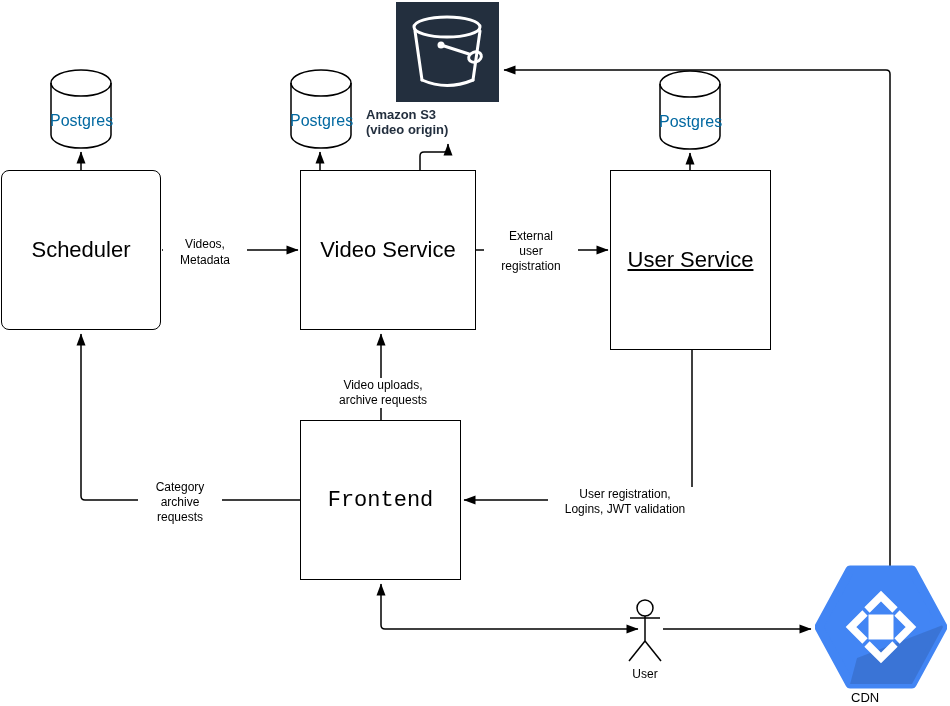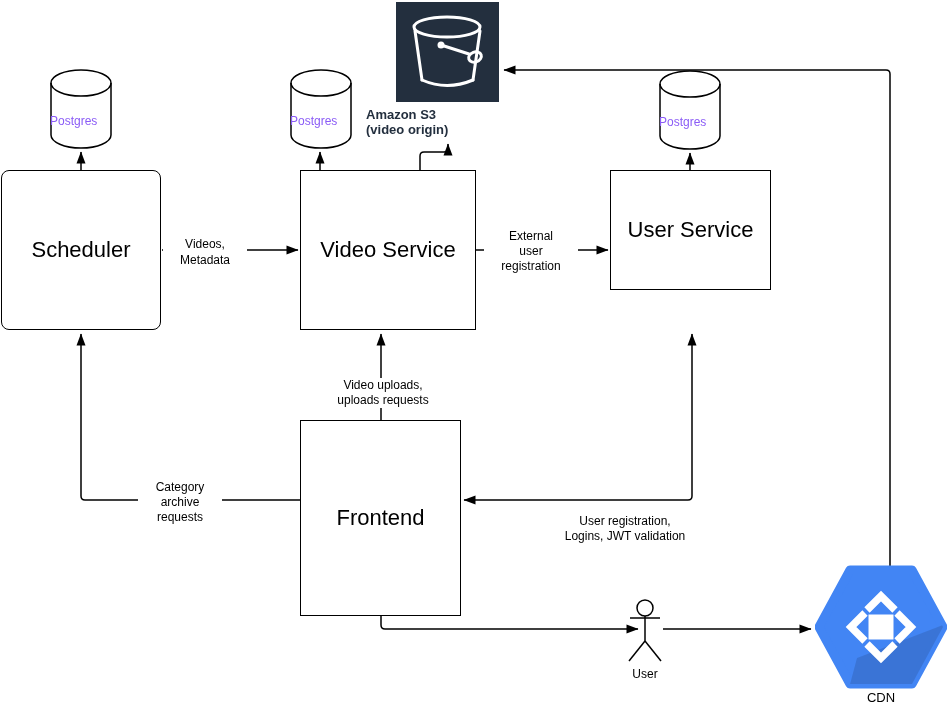--- a/index.html
+++ b/index.html
@@ -11,38 +11,38 @@
   .abs { position:absolute; }
   
   .node-box {
     position:absolute; background:#fff; border:1.5px solid var(--line);
     display:flex; align-items:center; justify-content:center;
     font-size:22px; color:#000; box-sizing:border-box; text-align:center;
   }
   
   .cyl { position:absolute; }
   .cyl .cyl-label {
-    position:absolute; left:0; right:0; top:45px; text-align:left;
-    font-size:12px; line-height:14px; color:#8b5cf6;
+    position:absolute; left:0; right:0; top:45px; text-align:center;
+    font-size:16px; line-height:14px; color:#0369a1;
   }
   
   .edge-label {
     position:absolute; background:#fff; text-align:center;
     font-size:12px; line-height:15px; color:#000; padding:0 2px;
   }
   .edge-label.lh16 { line-height:16px; }
   
   .s3-box { position:absolute; left:396px; top:2px; width:103px; height:100px;
             background:var(--s3_background); }
   .s3-label {
     position:absolute; left:366px; top:107px; width:164px; text-align:left;
     font-weight:bold; font-size:13px; line-height:15px; color:var(--s3_label);
   }
   
-  .icon-label { position:absolute; text-align:center; font-size:13px; color:#000; }
+  .icon-label { position:absolute; font-size:13px; color:#000; }
   .user-label { position:absolute; text-align:center; font-size:12px; color:#000; }
   svg { display:block; }
   #edges { position:absolute; left:0; top:0; }
 </style>
 </head>
 <body>
 
 <svg id="edges" width="950" height="706" viewBox="0 0 950 706">
   <defs>
     <marker id="arw" viewBox="0 0 13 10" refX="12" refY="5" markerWidth="13" markerHeight="10" markerUnits="userSpaceOnUse" orient="auto-start-reverse">
@@ -64,24 +64,24 @@
     <path d="M 890,570 V 74 Q 890,70 886,70 H 504" marker-end="url(#arw)"></path>
   </g>
 </svg>
 
 <div class="node-box" style="left:1px; top:170px; width:160px; height:160px;border-radius:8px;">
   <span>Scheduler</span>
 </div>
 <div class="node-box" style="left:300px; top:170px; width:176px; height:160px;align-items:center;">
   <span>Video Service</span>
 </div>
-<div class="node-box" style="left:610px; top:170px; width:161px; height:120px;">
+<div class="node-box" style="left:610px; top:170px; width:161px; height:180px;text-decoration:underline;">
   <span>User Service</span>
 </div>
-<div class="node-box" style="left:300px; top:420px; width:161px; height:196px;">
+<div class="node-box" style="left:300px; top:420px; width:161px; height:160px;font-family:Liberation Mono, monospace;">
   <span>Frontend</span>
 </div>
 
 <div class="cyl" style="left:50px; top:69px; width:62px; height:80px;">
   <svg width="62" height="80" viewBox="0 0 62 80">
     <path d="M 1,14 A 30,13 0 0 1 61,14 L 61,66 A 30,13 0 0 1 1,66 Z" style="fill:#fff; stroke:var(--line); stroke-width:1.5;"></path>
     <path d="M 1,14 A 30,13 0 0 0 61,14" style="fill:none; stroke:var(--line); stroke-width:1.5;"></path>
   </svg>
   <div class="cyl-label">Postgres</div>
 </div>
@@ -153,25 +153,25 @@
 </div>
 
 <div class="edge-label" style="left:484px; top:229px; width:90px;">
   <div>External</div>
   <div>user</div>
   <div>registration</div>
 </div>
 
 <div class="edge-label" style="left:311px; top:378px; width:140px;">
   <div>Video uploads,</div>
-  <div>uploads requests</div>
+  <div>archive requests</div>
 </div>
 
 <div class="edge-label" style="left:138px; top:480px; width:80px;">
   <div>Category</div>
   <div>archive</div>
   <div>requests</div>
 </div>
 
-<div class="edge-label" style="left:548px; top:514px; width:150px;">
+<div class="edge-label" style="left:548px; top:487px; width:150px;">
   <div>User registration,</div>
   <div>Logins, JWT validation</div>
 </div>
 
 </body></html>

